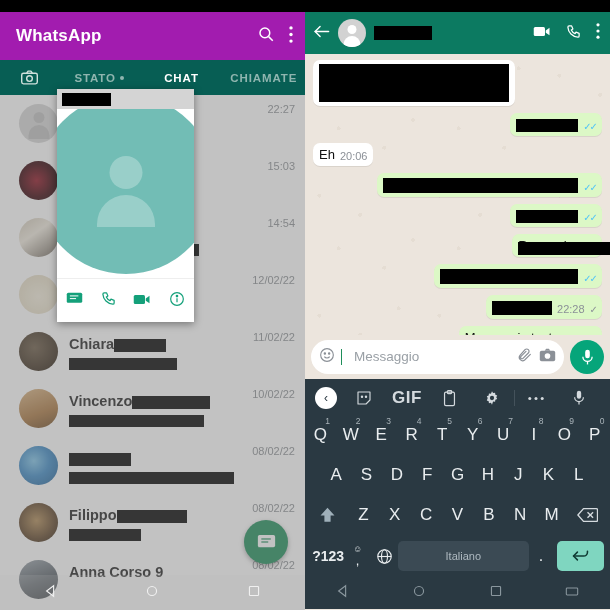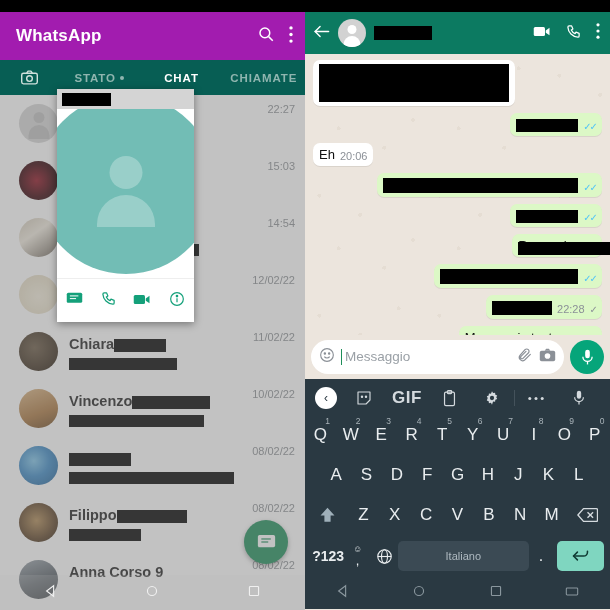--- a/index.html
+++ b/index.html
@@ -201,21 +201,21 @@
   .input-bar {
     position: relative; height: 44px; background: #ece5dd;
     display: flex; align-items: center; padding: 0 6px; gap: 6px; z-index: 2;
   }
   .input-pill {
     flex: 1; height: 34px; background: #fff; border-radius: 17px;
     display: flex; align-items: center; padding: 0 8px; gap: 6px;
   }
   .input-text {
     flex: 1; font-size: 13.5px; color: #9aa0a6;
-    border-left: 1.5px solid #1e8e5a; padding-left: 3px; line-height: 16px;
+    border-left: 1.5px solid #1e8e5a; padding-left: 12px; line-height: 16px;
   }
   .mic-fab {
     width: 34px; height: 34px; border-radius: 50%; background: #06a57a;
     display: flex; align-items: center; justify-content: center; flex: 0 0 34px;
   }
 
   
   .keyboard { background: #2a3942; height: 216px; padding-top: 2px; }
   .kb-toolbar {
     height: 34px; display: flex; align-items: center;

